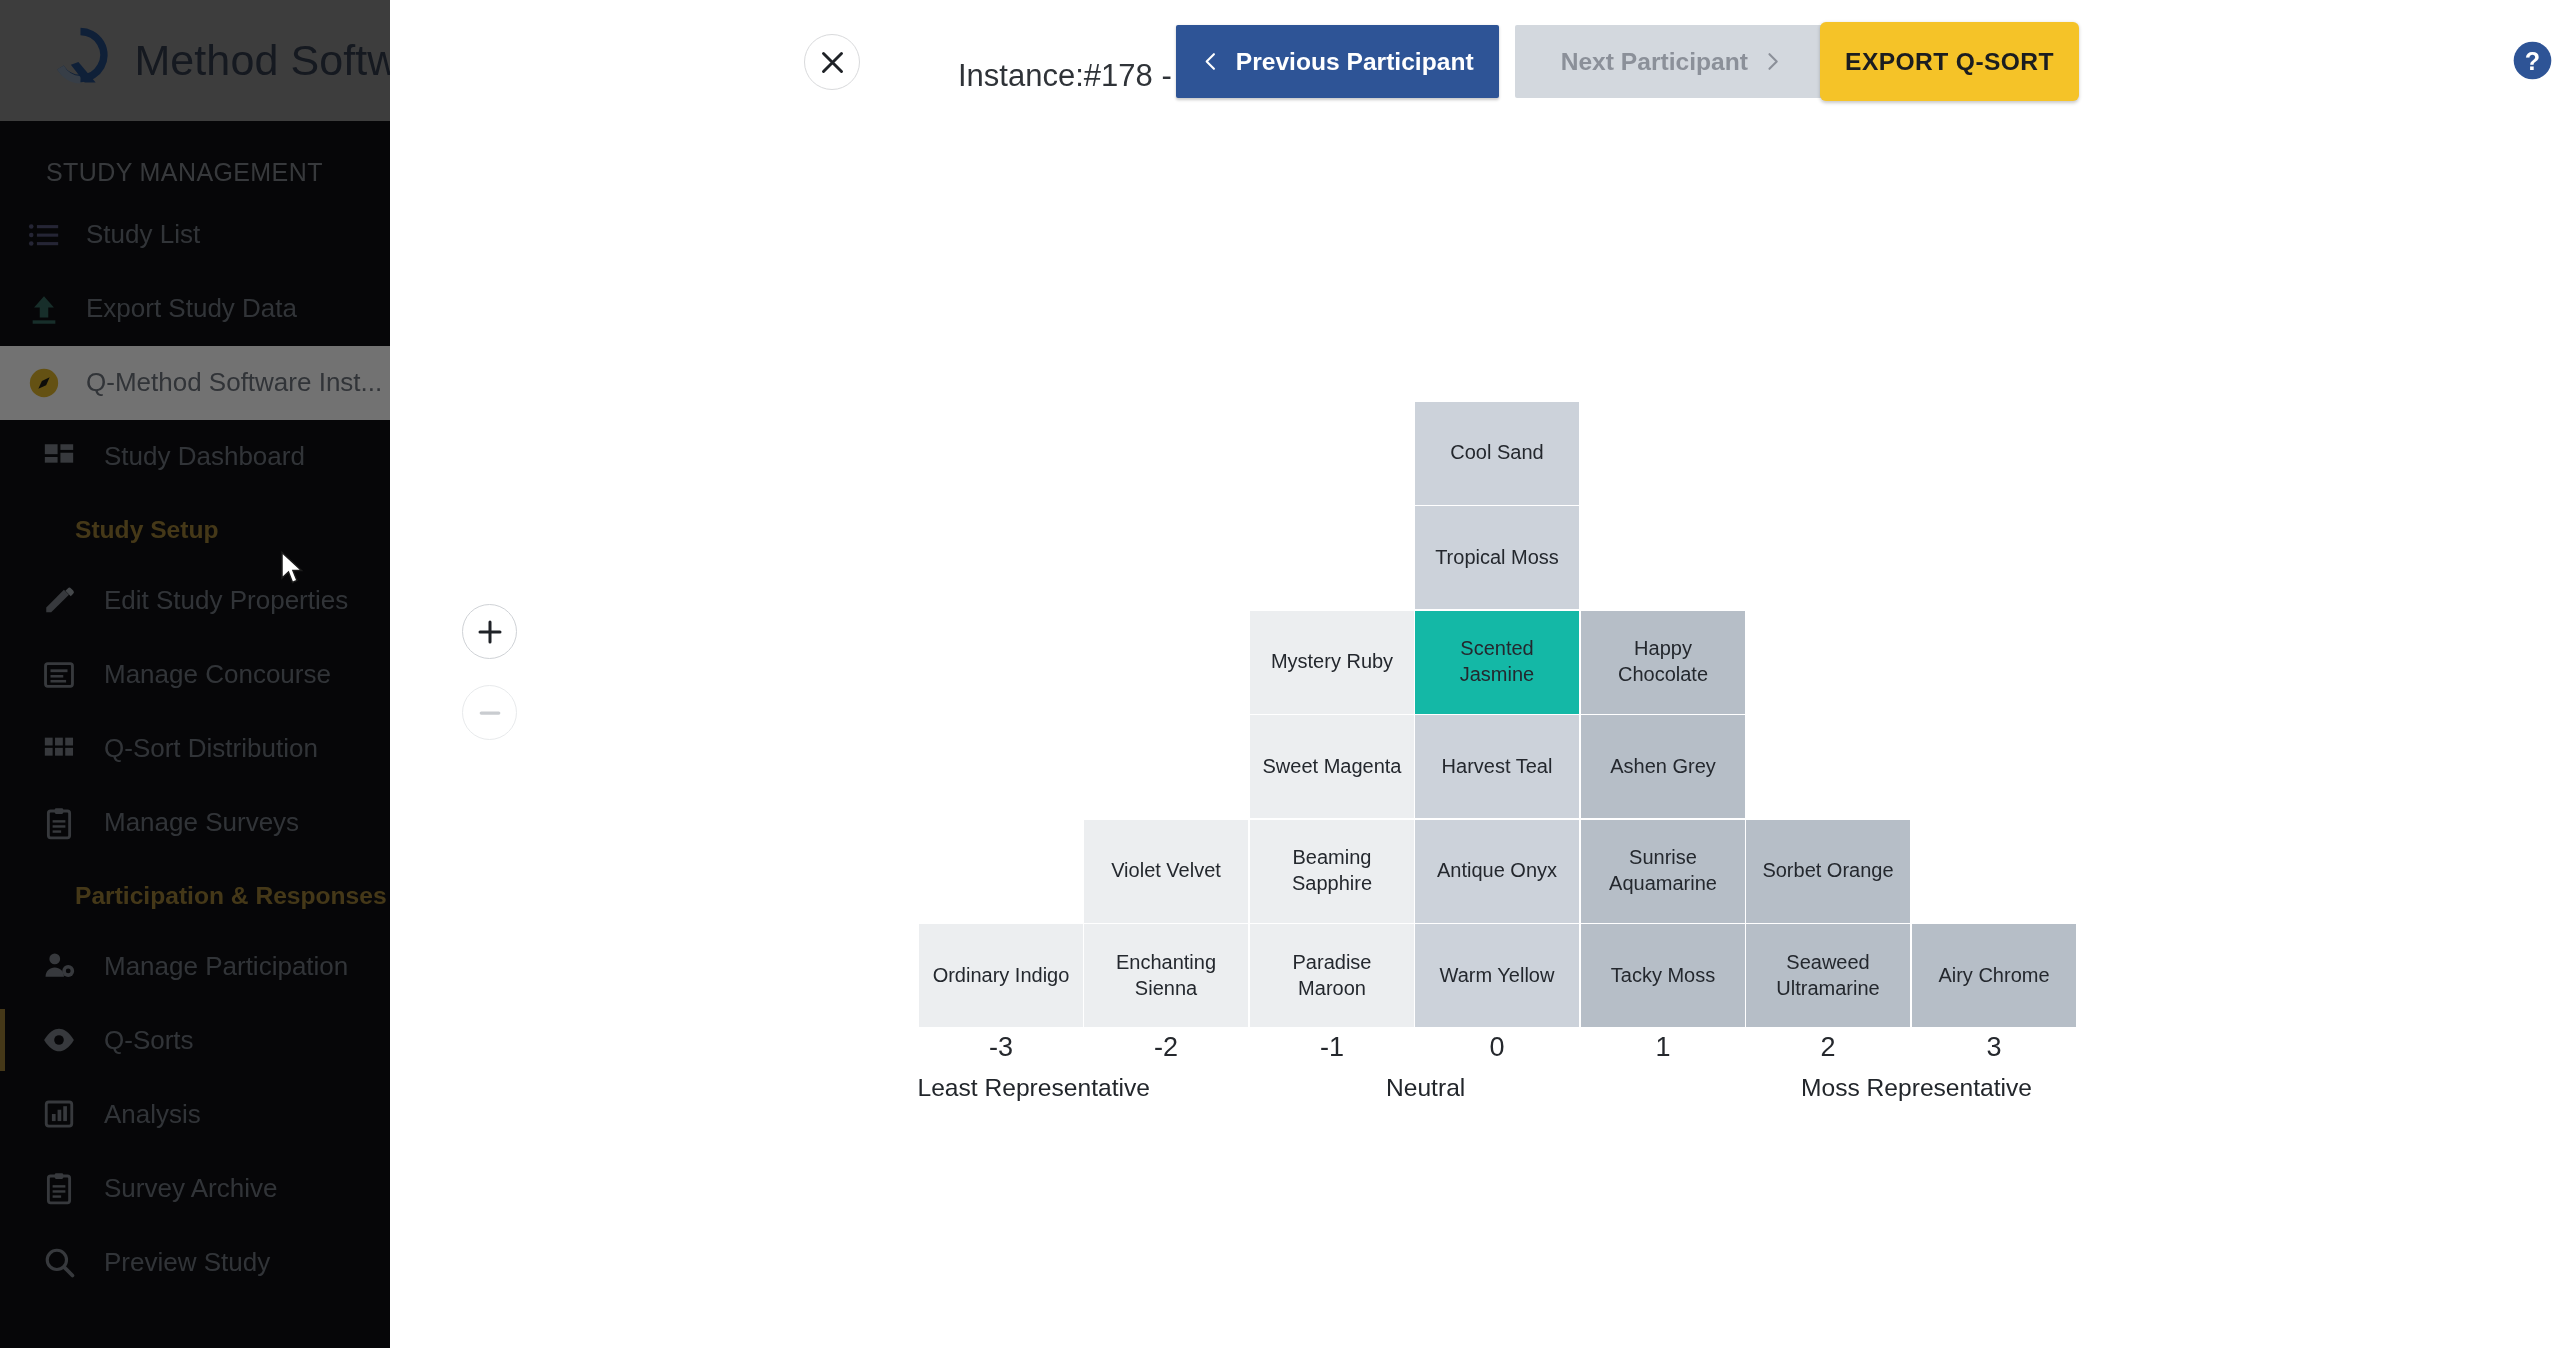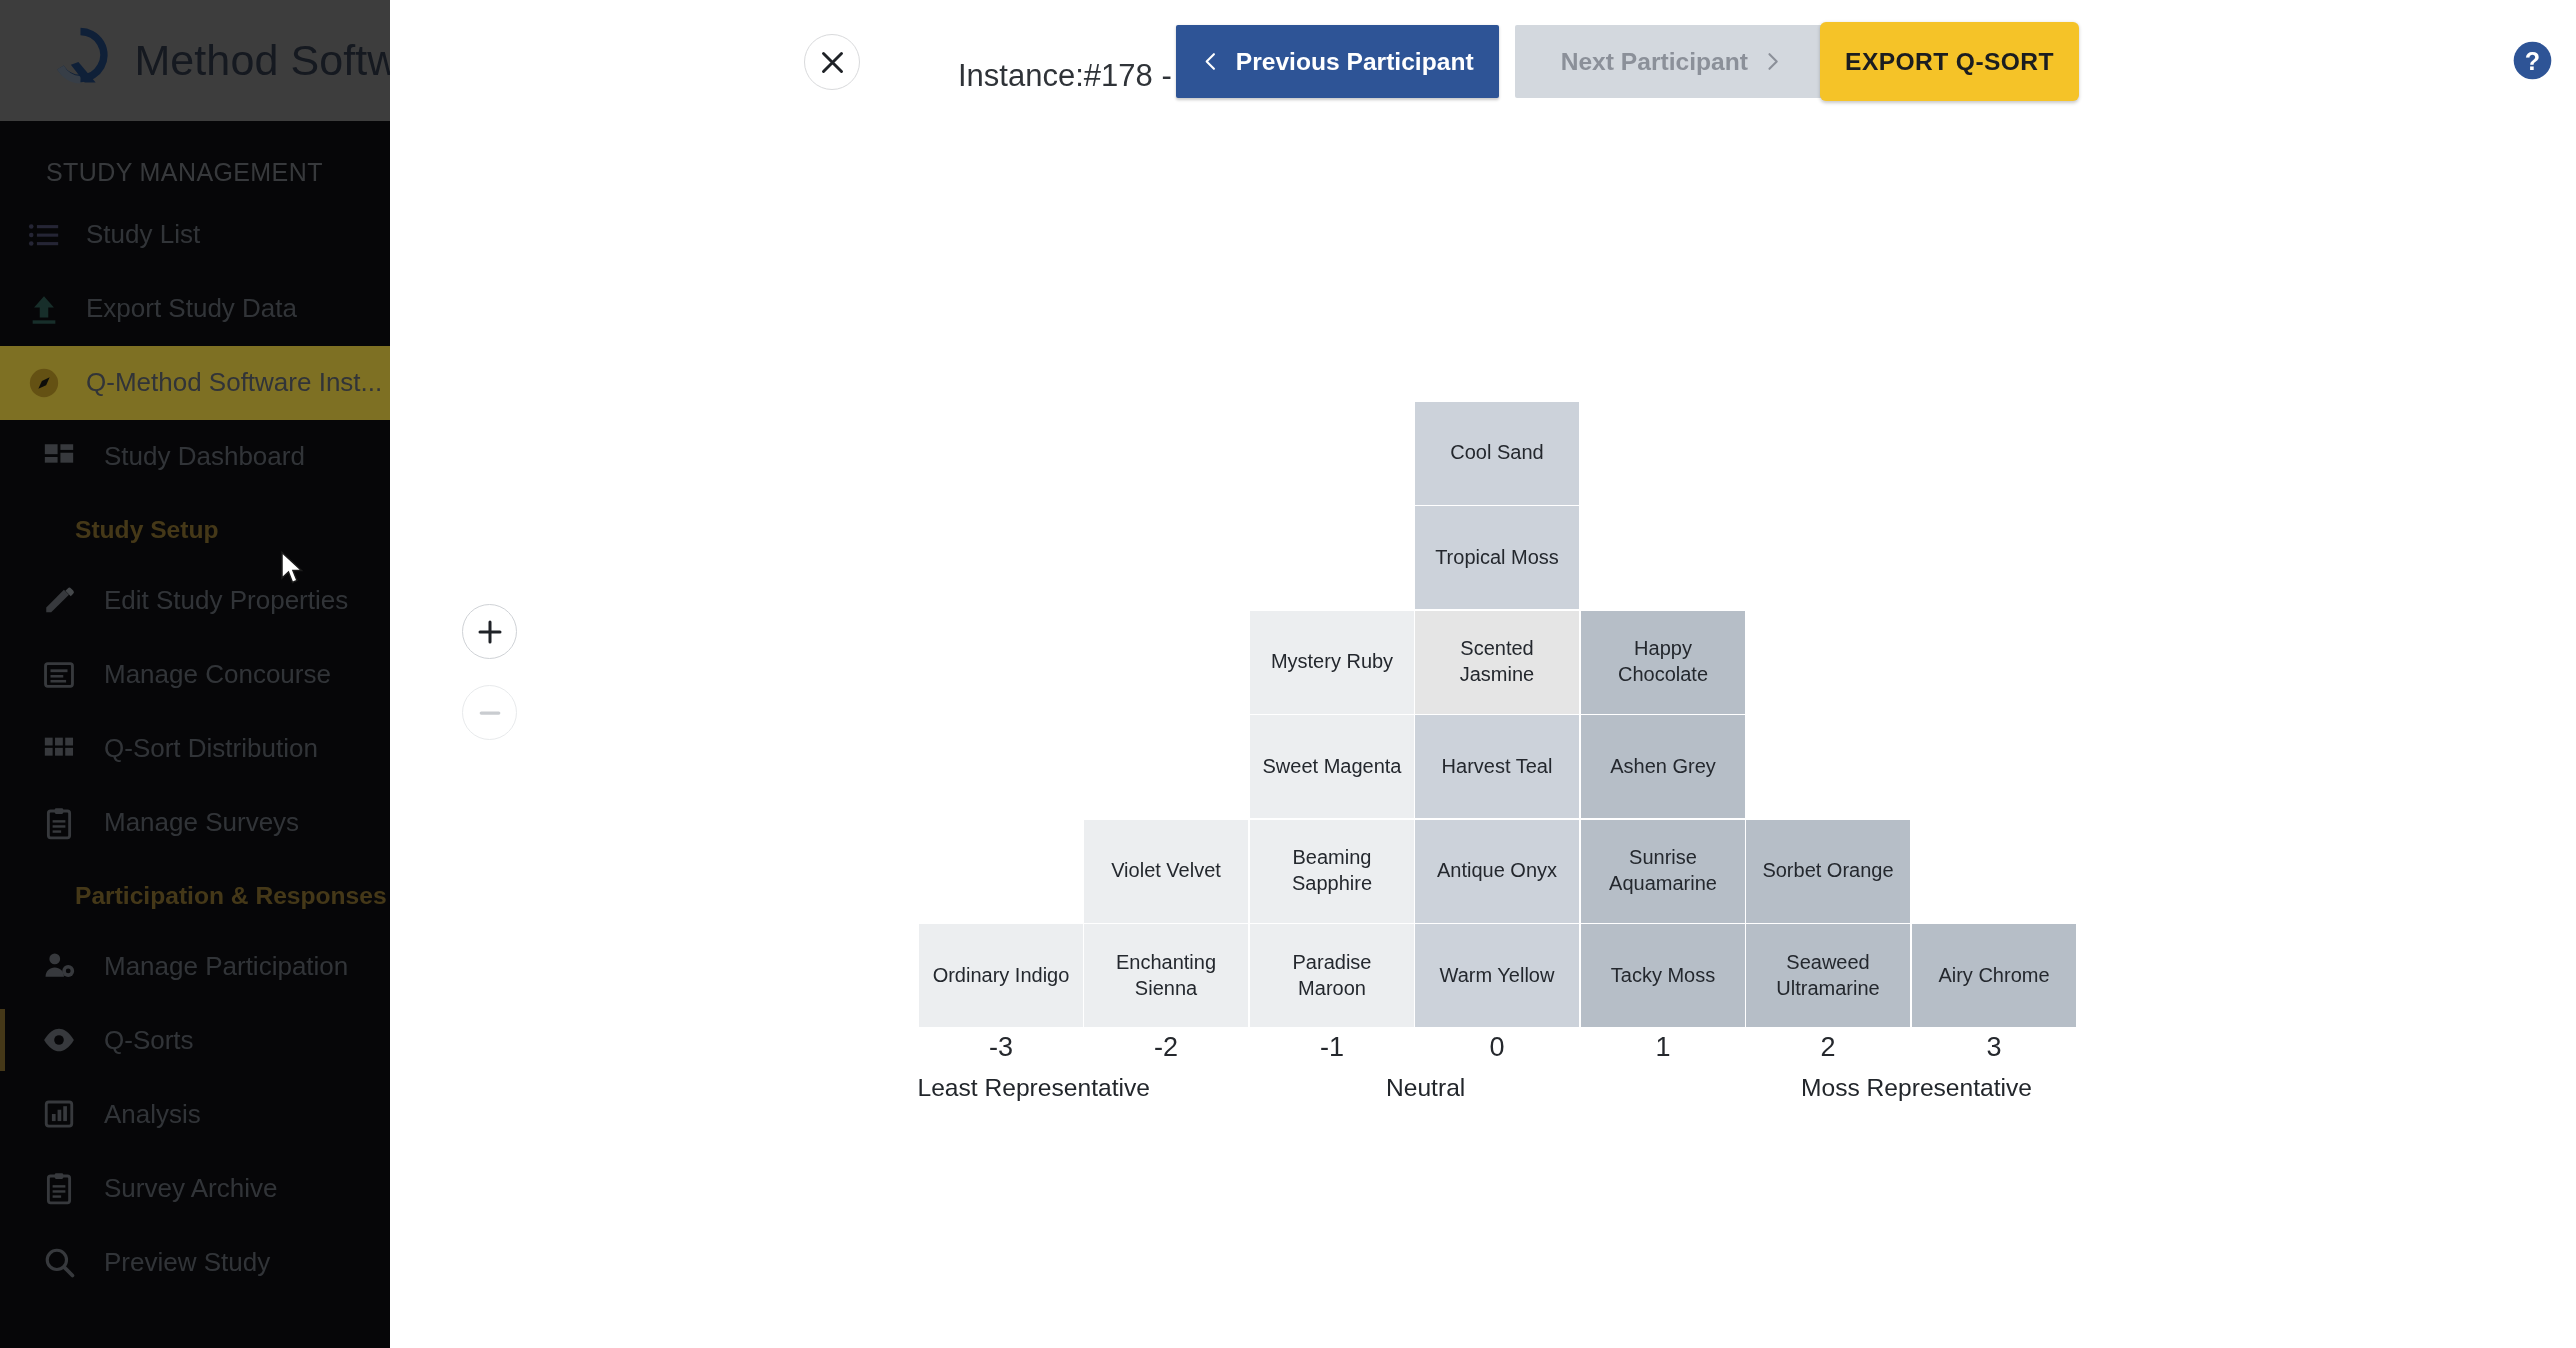--- a/index.html
+++ b/index.html
@@ -35,21 +35,21 @@
   }
   .side-group {
     font-size: 24.6px; color: #8a7130; font-weight: bold;
     padding: 22.4px 0 19.4px 75px; white-space: nowrap;
   }
   .side-item {
     position: relative; display: flex; align-items: center; gap: 25px;
     height: 74px; padding-left: 27px; white-space: nowrap;
   }
   .side-item.indent { padding-left: 42px; gap: 28px; }
-  .side-item.sel { background: #fde047; }
+  .side-item.sel { background: #e5e5e5; }
   .side-item.active::before {
     content: ""; position: absolute; left: 0; top: 6px; bottom: 6px;
     width: 5.2px; background: #8a7130;
   }
   .side-label { font-size: 26px; color: #636870; }
   .side-ico { width: 34px; height: 34px; flex: 0 0 auto; display: block; }
   .side-chev { margin-left: auto; margin-right: 22.4px; width: 25px; height: 25px; }
 
   .dimmer {
     position: absolute; left: 0; top: 0; width: 390px; height: 1349px;
@@ -344,21 +344,21 @@
           </div>
           <div class="gcol" style="left: 331px;">
             <div class="gcell" style="background: rgb(236, 238, 240);">Mystery Ruby</div>
             <div class="gcell" style="background: rgb(236, 238, 240);">Sweet Magenta</div>
             <div class="gcell" style="background: rgb(236, 238, 240);">Beaming Sapphire</div>
             <div class="gcell" style="background: rgb(236, 238, 240);">Paradise Maroon</div>
           </div>
           <div class="gcol" style="left: 496px;">
             <div class="gcell" style="background: rgb(204, 210, 218);">Cool Sand</div>
             <div class="gcell" style="background: rgb(204, 210, 218);">Tropical Moss</div>
-            <div class="gcell" style="background: #e5e5e5;">Scented Jasmine</div>
+            <div class="gcell" style="background: #14b8a6;">Scented Jasmine</div>
             <div class="gcell" style="background: rgb(204, 210, 218);">Harvest Teal</div>
             <div class="gcell" style="background: rgb(204, 210, 218);">Antique Onyx</div>
             <div class="gcell" style="background: rgb(204, 210, 218);">Warm Yellow</div>
           </div>
           <div class="gcol" style="left: 662px;">
             <div class="gcell" style="background: rgb(182, 190, 199);">Happy Chocolate</div>
             <div class="gcell" style="background: rgb(182, 190, 199);">Ashen Grey</div>
             <div class="gcell" style="background: rgb(182, 190, 199);">Sunrise Aquamarine</div>
             <div class="gcell" style="background: rgb(182, 190, 199);">Tacky Moss</div>
           </div>

